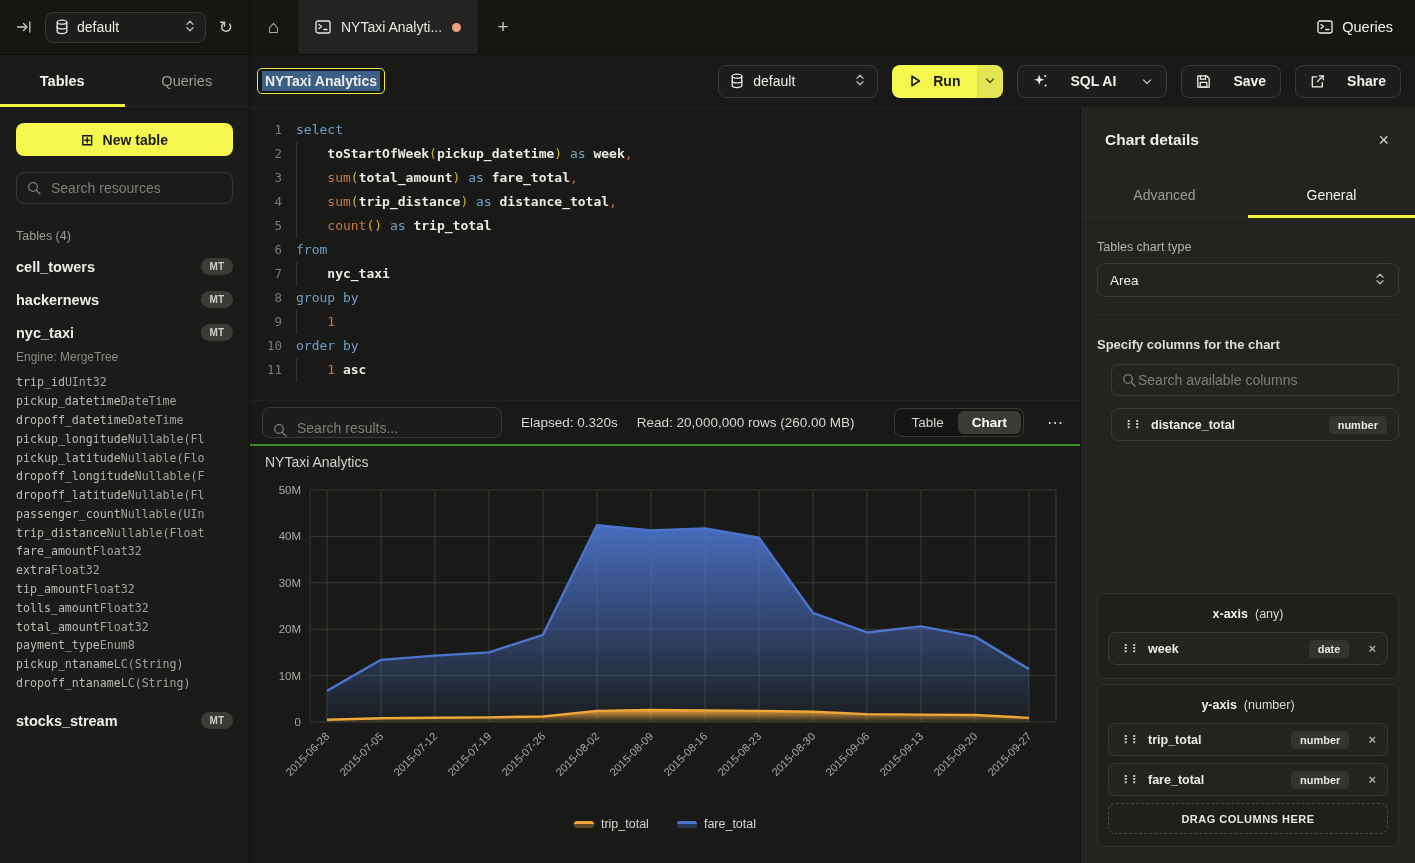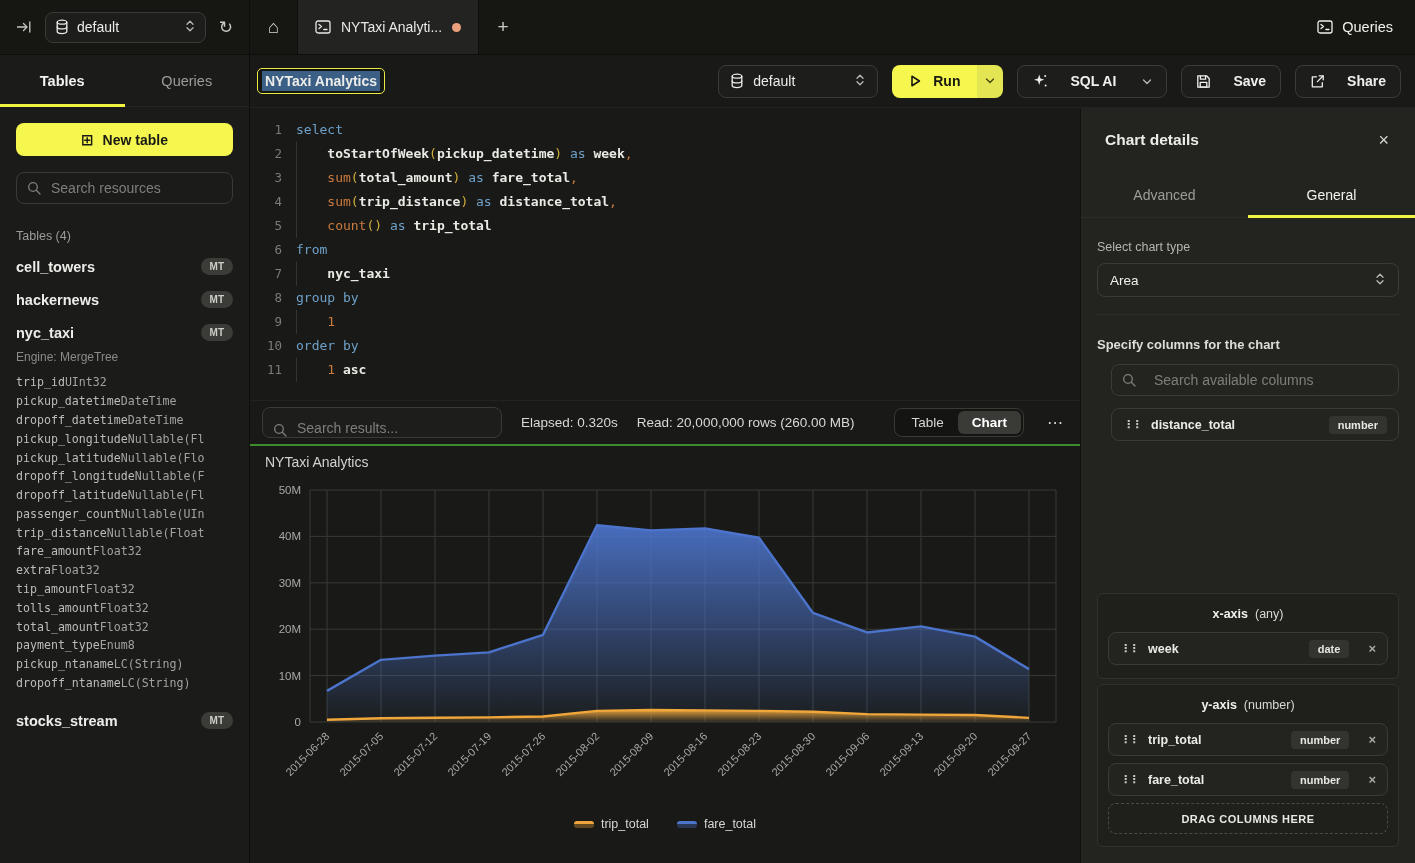--- a/index.html
+++ b/index.html
@@ -110,21 +110,21 @@
   .panel-tab.active{color:#f2f2ee;}
   .panel-tab.active::after{content:"";position:absolute;left:0;right:0;bottom:-1px;height:3px;background:#f2f442;}
   .panel-body{flex:1;display:flex;flex-direction:column;padding:22px 16px 16px;min-height:0;}
   .lbl{font-size:12.5px;color:#b4b5b1;margin-bottom:9px;}
   .type-select{height:34px;flex:0 0 34px;border:1px solid #3a3b37;border-radius:8px;display:flex;align-items:center;
                justify-content:space-between;padding:0 12px;font-size:13.5px;cursor:pointer;color:#f0f0ec;}
   .type-select .updn{color:#b9bab5;}
   .divider{height:1px;flex:0 0 1px;background:#2c2d29;margin:17px 0 22px;}
   .lbl2{font-size:13px;font-weight:700;color:#dcdcd8;margin-bottom:12px;}
   .col-search{margin:0 0 12px 14px;height:32px;flex:0 0 32px;border:1px solid #3a3b37;border-radius:8px;display:flex;
-              align-items:center;gap:16px;padding:0 10px;color:#7e7f7b;}
+              align-items:center;gap:0;padding:0 10px;color:#7e7f7b;}
   .col-search input{background:transparent;border:none;outline:none;color:#ecece8;font:inherit;width:100%;}
   .col-search input::placeholder{color:#7e7f7b;}
   .fieldrow{height:33px;flex:0 0 33px;border:1px solid #3a3b37;border-radius:8px;display:flex;align-items:center;
             gap:10px;padding:0 11px;font-size:12.5px;font-weight:600;color:#eaeae6;background:#232420;cursor:grab;}
   .avail{margin-left:14px;margin-bottom:8px;}
   .handle{color:#c8c9c5;font-size:11px;letter-spacing:-2.5px;margin-right:1px;}
   .pill{background:#333430;border-radius:4px;padding:3px 9px;font-size:11px;font-weight:600;color:#e6e6e2;margin-left:auto;}
   .rm{color:#a8a9a5;margin-left:9px;font-size:13px;cursor:pointer;}
   .axes{margin-top:auto;display:flex;flex-direction:column;gap:5px;}
   .axis-box{border:1px solid #31322d;border-radius:6px;padding:10px 10px 6px;background:rgba(0,0,0,.10);}
@@ -487,21 +487,21 @@
           </div>
           <div class="panel-tabs">
             <div class="panel-tab">
                 <span>Advanced</span>
               </div>
             <div class="panel-tab active">
                 <span>General</span>
               </div>
           </div>
           <div class="panel-body">
-            <div class="lbl">Select chart type</div>
+            <div class="lbl">Tables chart type</div>
             <div class="type-select">
               <span>Area</span>
               <span class="updn">
                 <svg class="ic" width="12" height="14" viewBox="0 0 12 14">
                     <path d="M3 5.2L6 2.2l3 3"></path>
                     <path d="M3 8.8l3 3 3-3"></path>
                   </svg>
               </span>
             </div>
             <div class="divider"></div>

